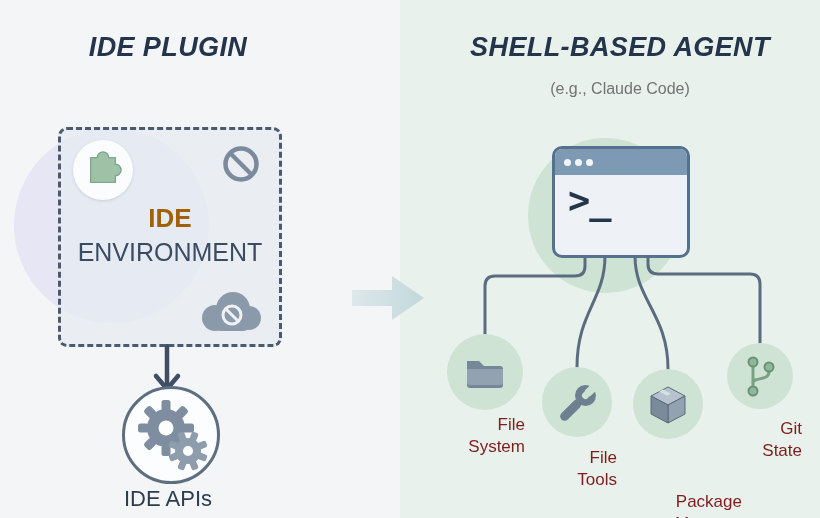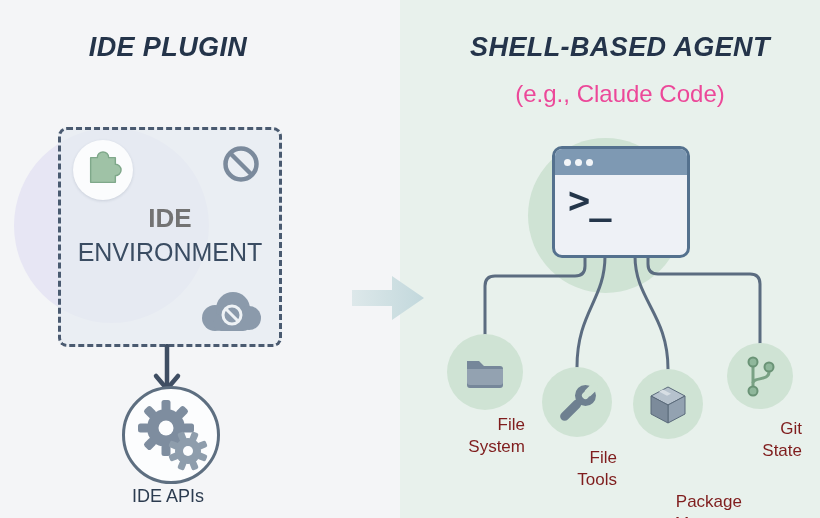--- a/index.html
+++ b/index.html
@@ -7,48 +7,48 @@
     position:relative;width:820px;height:518px;overflow:hidden;
     font-family:"Liberation Sans", sans-serif;color:#24344a;
   }
   .bg{position:absolute;top:0;bottom:0;}
   .bg.left{left:0;width:400px;background:#f4f5f7;}
   .bg.right{left:400px;width:420px;background:#e8f1ec;}
 
   .title{position:absolute;font-weight:700;font-size:27px;letter-spacing:.4px;text-align:center;color:#24344a;font-style:italic;}
   .title.left-t{left:0;top:32px;width:336px;}
   .title.right-t{left:420px;top:32px;width:400px;}
-  .subtitle{position:absolute;left:420px;top:80px;width:400px;text-align:center;font-size:24px;color:#ec4899;}
+  .subtitle{position:absolute;left:420px;top:80px;width:400px;text-align:center;font-size:16px;color:#737373;}
 
   .blob{position:absolute;border-radius:50%;}
   .blob.lavender{left:14px;top:128px;width:195px;height:195px;background:#e7e6f4;}
   .blob.green{left:528px;top:138px;width:155px;height:155px;background:#cfe3d4;}
 
   .dashed-box{
     position:absolute;left:58px;top:127px;width:218px;height:214px;
     border:3px dashed #4a5a70;border-radius:9px;background:rgba(230,235,241,.72);
   }
   .puzzle-badge{
     position:absolute;left:12px;top:10px;width:60px;height:60px;border-radius:50%;
     background:#fbfcfd;box-shadow:0 1px 3px rgba(40,60,90,.15);
     display:flex;align-items:center;justify-content:center;
   }
   .no-badge{position:absolute;right:16px;top:12px;}
   .box-text{position:absolute;left:0;top:73px;width:100%;text-align:center;}
-  .box-text .l1{font-size:26px;font-weight:700;color:#737373;}
+  .box-text .l1{font-size:26px;font-weight:700;color:#a16207;}
   .box-text .l2{font-size:25px;color:#3a4c62;margin-top:4px;}
   .cloud-badge{position:absolute;right:12px;bottom:8px;}
 
   .down-arrow{position:absolute;left:149px;top:344px;}
 
   .gear-circle{
     position:absolute;left:122px;top:386px;width:92px;height:92px;border-radius:50%;
     border:3px solid #5d6e80;background:#fcfdfe;display:flex;align-items:center;justify-content:center;
   }
-  .apis-label{position:absolute;left:100px;top:486px;width:136px;text-align:center;font-size:18px;color:#2c3c50;}
+  .apis-label{position:absolute;left:100px;top:486px;width:136px;text-align:center;font-size:22px;color:#2c3c50;}
 
   .mid-arrow{position:absolute;left:352px;top:272px;}
 
   .connectors{position:absolute;left:400px;top:0;width:420px;height:518px;pointer-events:none;}
 
   .terminal{
     position:absolute;left:552px;top:146px;width:138px;height:112px;
     border:3px solid #54718e;border-radius:10px;background:#eef1f6;overflow:hidden;
     box-sizing:border-box;z-index:3;
   }

